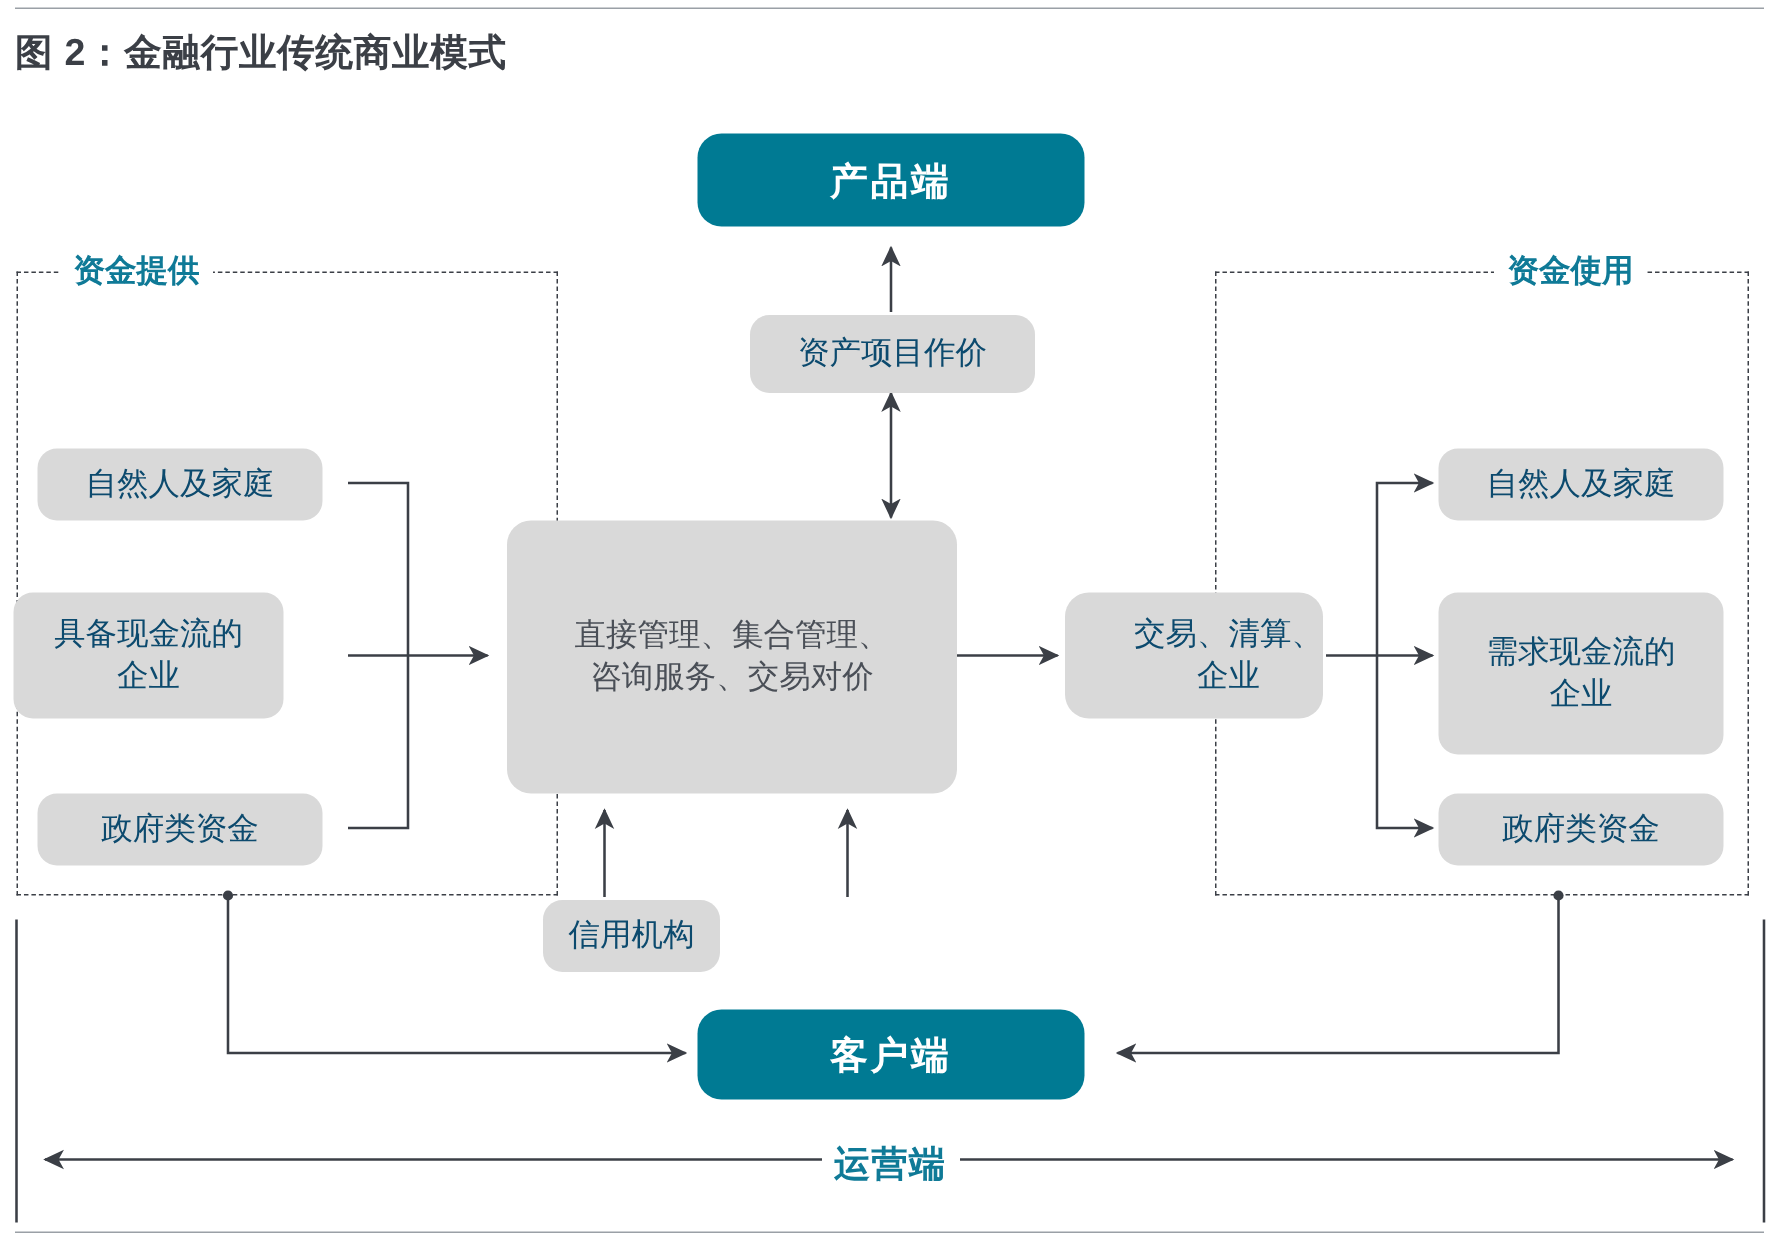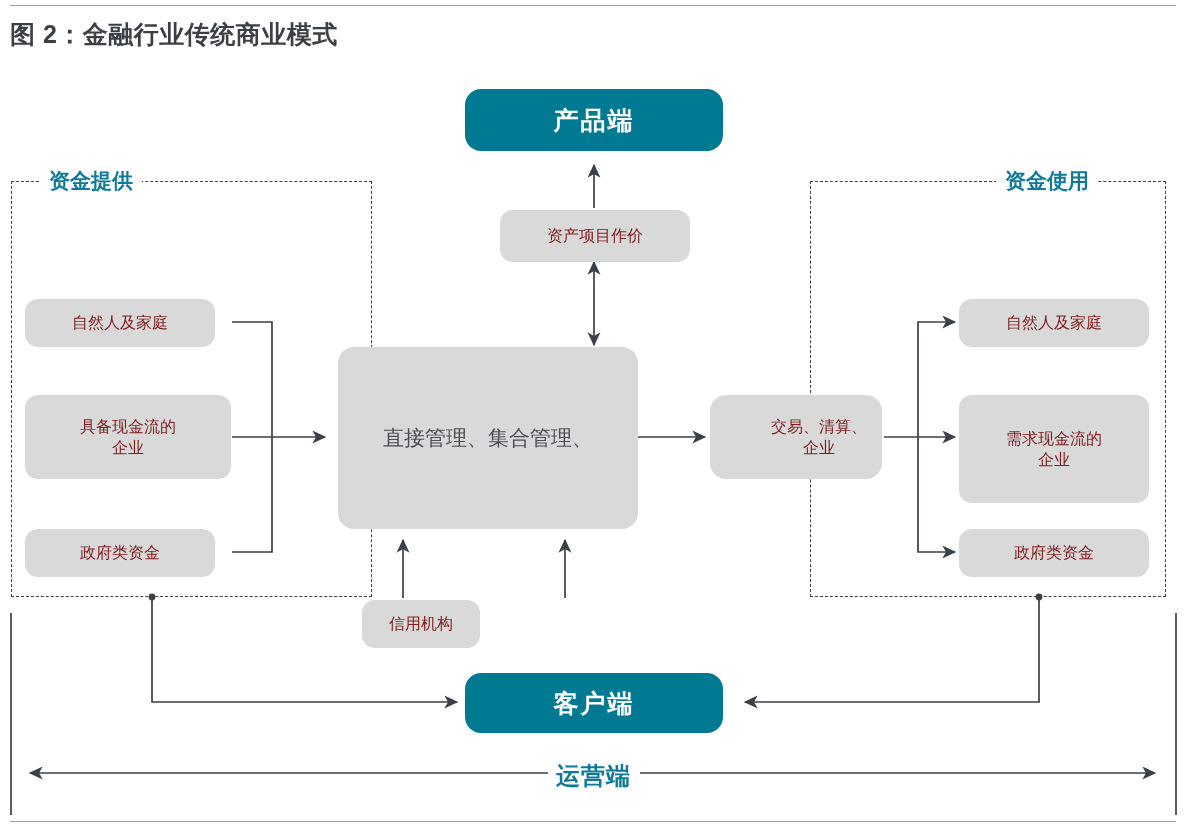--- a/index.html
+++ b/index.html
@@ -75,22 +75,22 @@
     position: absolute;
     box-sizing: border-box;
     display: flex;
     align-items: center;
     justify-content: center;
     text-align: right;
     border-radius: 13px;
   }
   .node.grey {
     background: #d9d9d9;
-    color: #7f1d1d;
-    font-size: 16px;
+    color: #0c4a6e;
+    font-size: 21px;
     line-height: 1.32;
   }
   .node.teal {
     background: #007a93;
     color: #ffffff;
     font-size: 25px;
     font-weight: bold;
     border-radius: 16px;
     letter-spacing: 2px;
   }
@@ -180,29 +180,30 @@
 
   <div class="group-box" style="left:810px; top:181px; width:356px; height:416px;"></div>
   <div class="group-label" style="left:996px; top:170px;">资金使用</div>
 
   <div class="node teal" style="left:465px; top:89px; width:258px; height:62px;">产品端</div>
 
   <div class="node grey" style="left:500px; top:210px; width:190px; height:52px;">资产项目作价</div>
 
   <div class="node grey" style="left:25px; top:299px; width:190px; height:48px;">自然人及家庭</div>
 
-  <div class="node grey" style="left:25px; top:395px; width:206px; height:84px; flex-direction:column;">
+  <div class="node grey" style="left:9px; top:395px; width:180px; height:84px; flex-direction:column;">
     <span>具备现金流的</span>
     <span>企业</span>
   </div>
 
   <div class="node grey" style="left:25px; top:529px; width:190px; height:48px;">政府类资金</div>
 
   <div class="node hub" style="left:338px; top:347px; width:300px; height:182px;">
     <span class="hub-line2">直接管理、集合管理、</span>
+    <span class="hub-line2">咨询服务、交易对价</span>
   </div>
 
   <div class="node grey" style="left:710px; top:395px; width:172px; height:84px; flex-direction:column; border-radius:16px;padding-left:46px;">
     <span>交易、清算、</span>
     <span>企业</span>
   </div>
 
   <div class="node grey" style="left:959px; top:299px; width:190px; height:48px;">自然人及家庭</div>
 
   <div class="node grey" style="left:959px; top:395px; width:190px; height:108px; flex-direction:column;">

